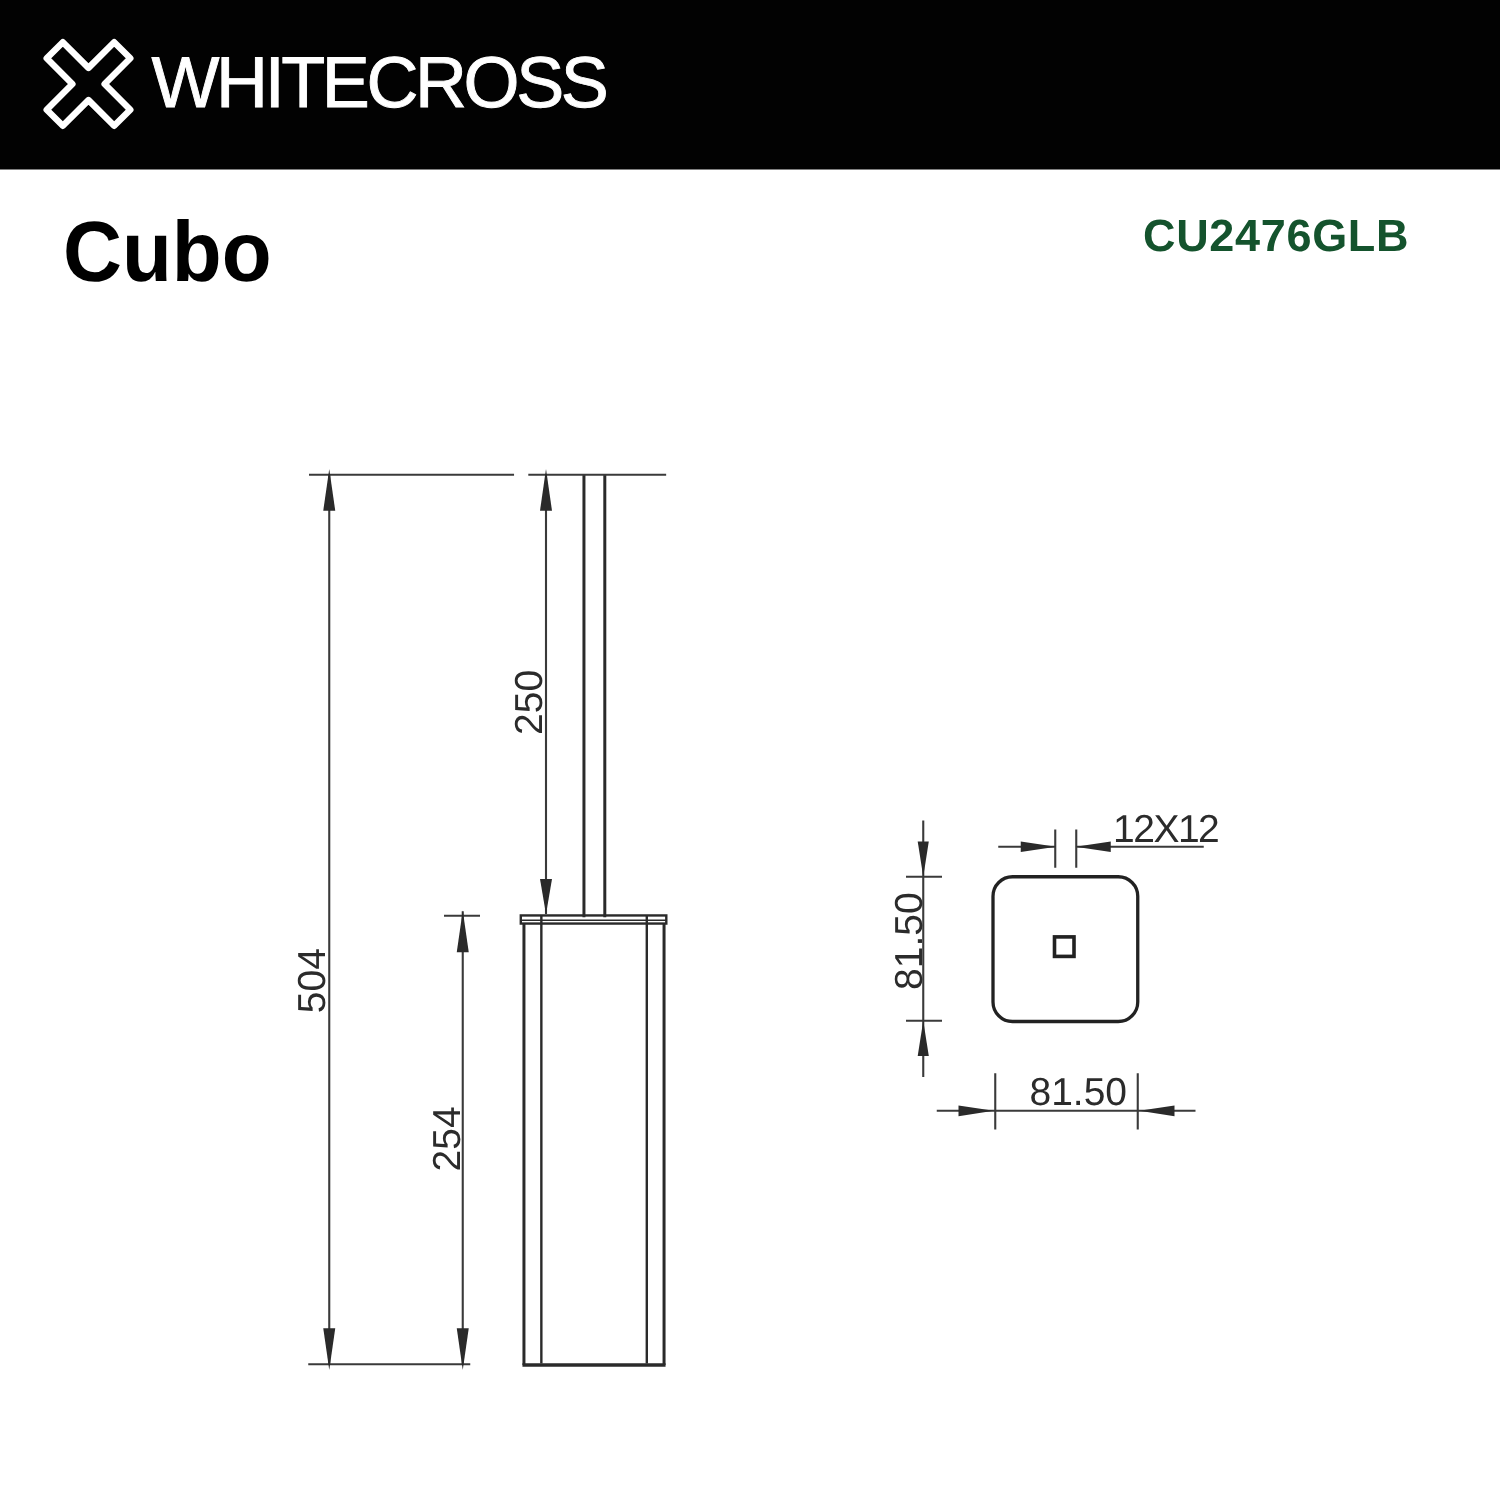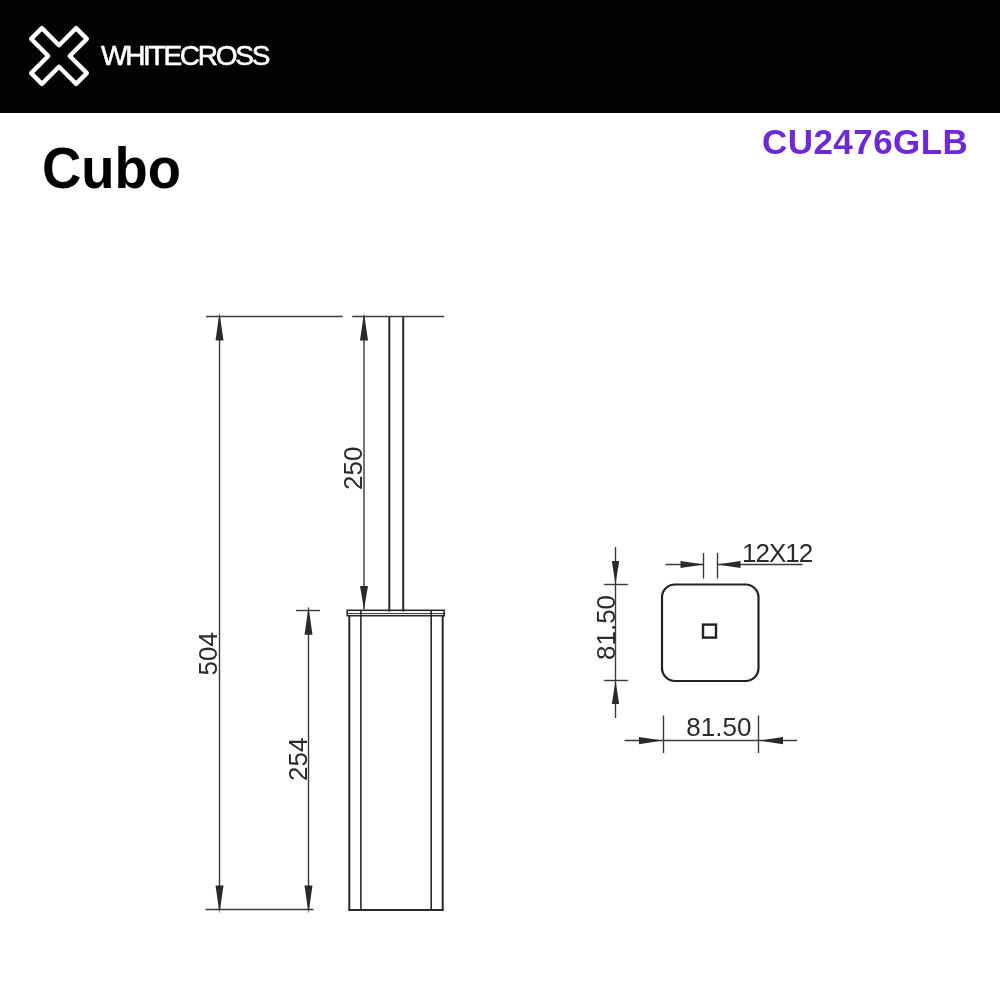--- a/index.html
+++ b/index.html
@@ -10,25 +10,25 @@
 <body>
 
 <div class="abs" style="left:0;top:0;width:1000px;height:112.5px;background:#020202;"></div>
 
 <svg class="abs" style="left:27px;top:24px;" width="64" height="64" viewBox="0 0 64 64">
   <g transform="translate(32,32) rotate(45)">
     <path d="M -7.6 -31.8 L 7.6 -31.8 L 7.6 -7.6 L 31.8 -7.6 L 31.8 7.6 L 7.6 7.6 L 7.6 31.8 L -7.6 31.8 L -7.6 7.6 L -31.8 7.6 L -31.8 -7.6 L -7.6 -7.6 Z" fill="#020202" stroke="#ffffff" stroke-width="4.3" stroke-linejoin="round"></path>
   </g>
 </svg>
 
-<div class="abs" style="left:101px;top:34px;font-size:28px;font-weight:normal;color:#ffffff;letter-spacing:-2.27px;line-height:44px;-webkit-text-stroke:0.6px #ffffff;">WHITECROSS</div>
+<div class="abs" style="left:101px;top:34px;font-size:48px;font-weight:normal;color:#ffffff;letter-spacing:-2.27px;line-height:44px;-webkit-text-stroke:0.6px #ffffff;">WHITECROSS</div>
 
 <div class="abs" style="left:42px;top:140px;font-size:57px;font-weight:bold;color:#000;letter-spacing:0px;line-height:57px;transform:scaleX(0.955);transform-origin:0 0;">Cubo</div>
 
-<div class="abs" style="left:762px;top:124px;font-size:35px;font-weight:bold;color:#6d28d9;letter-spacing:0.45px;line-height:35px;">CU2476GLB</div>
+<div class="abs" style="left:762px;top:140px;font-size:30px;font-weight:bold;color:#14532d;letter-spacing:0.45px;line-height:35px;">CU2476GLB</div>
 
 <svg class="abs" style="left:0;top:0;" width="1000" height="1000" viewBox="0 0 1000 1000">
   <g fill="none" stroke="#333333" stroke-width="1.2">
 
     <g stroke="#2a2a2a" stroke-width="2">
       <line x1="389.3" y1="316.5" x2="389.3" y2="611.5"></line>
       <line x1="403.2" y1="316.5" x2="403.2" y2="611.5"></line>
     </g>
 
     <g stroke="#2a2a2a">

